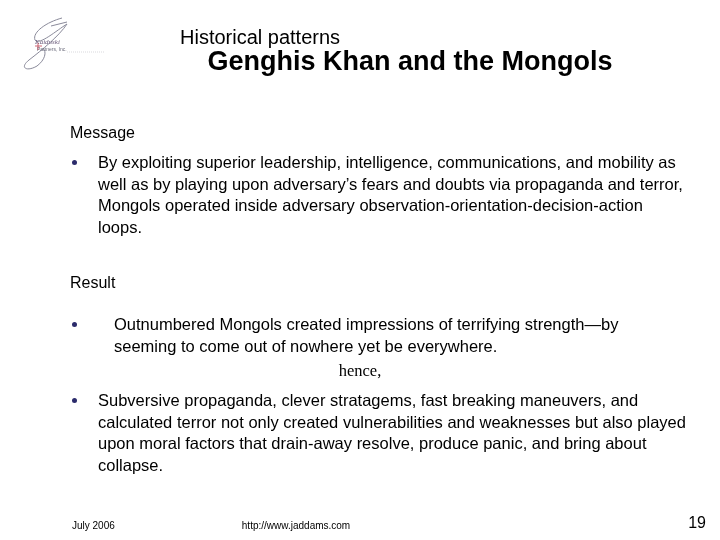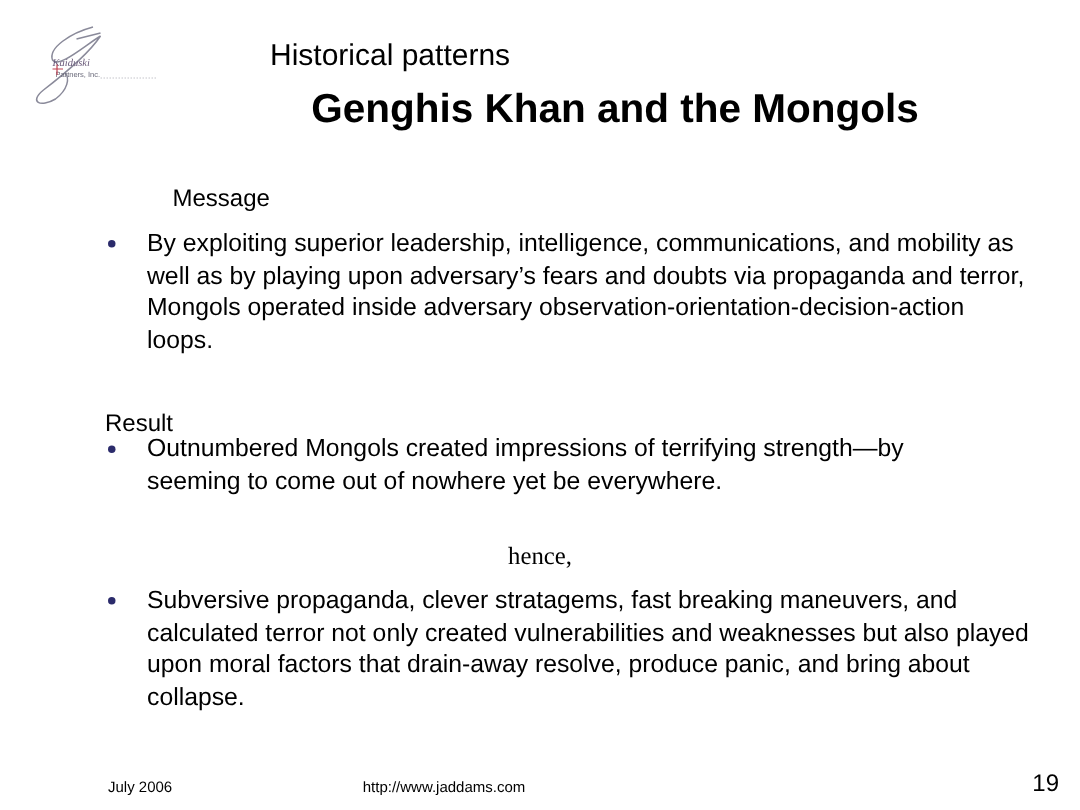--- a/index.html
+++ b/index.html
@@ -28,21 +28,21 @@
       top: 24px;
       width: 460px;
       text-align: left;
       font-size: 20px;
       font-weight: normal;
       line-height: 26px;
     }
     .title {
       position: absolute;
       left: 140px;
-      top: 55px;
+      top: 44px;
       width: 540px;
       text-align: center;
       font-size: 27px;
       font-weight: bold;
       line-height: 34px;
     }
     .section-heading {
       position: absolute;
       left: 70px;
       font-size: 16px;
@@ -116,30 +116,30 @@
     <text x="30" y="41" font-size="5" fill="#6a6a7a" font-family="Liberation Sans, sans-serif">Partners, Inc.</text>
     <line x1="28" y1="36" x2="35" y2="36" stroke="#c04050" stroke-width="0.8"></line>
     <line x1="31" y1="33" x2="31" y2="40" stroke="#c04050" stroke-width="0.8"></line>
     <line x1="60" y1="42" x2="98" y2="42" stroke="#b0b0b8" stroke-width="0.5" stroke-dasharray="1,1"></line>
   </svg>
 </div>
 
 <div class="subtitle">Historical patterns</div>
 <div class="title">Genghis Khan and the Mongols</div>
 
-<div class="section-heading" style="top:123px;margin-left:45px;">Message</div>
+<div class="section-heading" style="top:123px;">Message</div>
 
 <div class="bullet-item" style="top:152px;">
   <span class="bullet-dot"></span>
   <span class="bullet-text">By exploiting superior leadership, intelligence, communications, and mobility as well as by playing upon adversary’s fears and doubts via propaganda and terror, Mongols operated inside adversary observation-orientation-decision-action loops.</span>
 </div>
 
 <div class="section-heading" style="top:273px;">Result</div>
 
-<div class="bullet-item" style="top:289px; width:590px;">
+<div class="bullet-item" style="top:314px; width:590px;gap:16px;">
   <span class="bullet-dot"></span>
   <span class="bullet-text">Outnumbered Mongols created impressions of terrifying strength—by seeming to come out of nowhere yet be everywhere.</span>
 </div>
 
 <div class="hence" style="top:360px;">hence,</div>
 
 <div class="bullet-item" style="top:390px; width:625px;">
   <span class="bullet-dot"></span>
   <span class="bullet-text">Subversive propaganda, clever stratagems, fast breaking maneuvers, and calculated terror not only created vulnerabilities and weaknesses but also played upon moral factors that drain-away resolve, produce panic, and bring about collapse.</span>
 </div>

